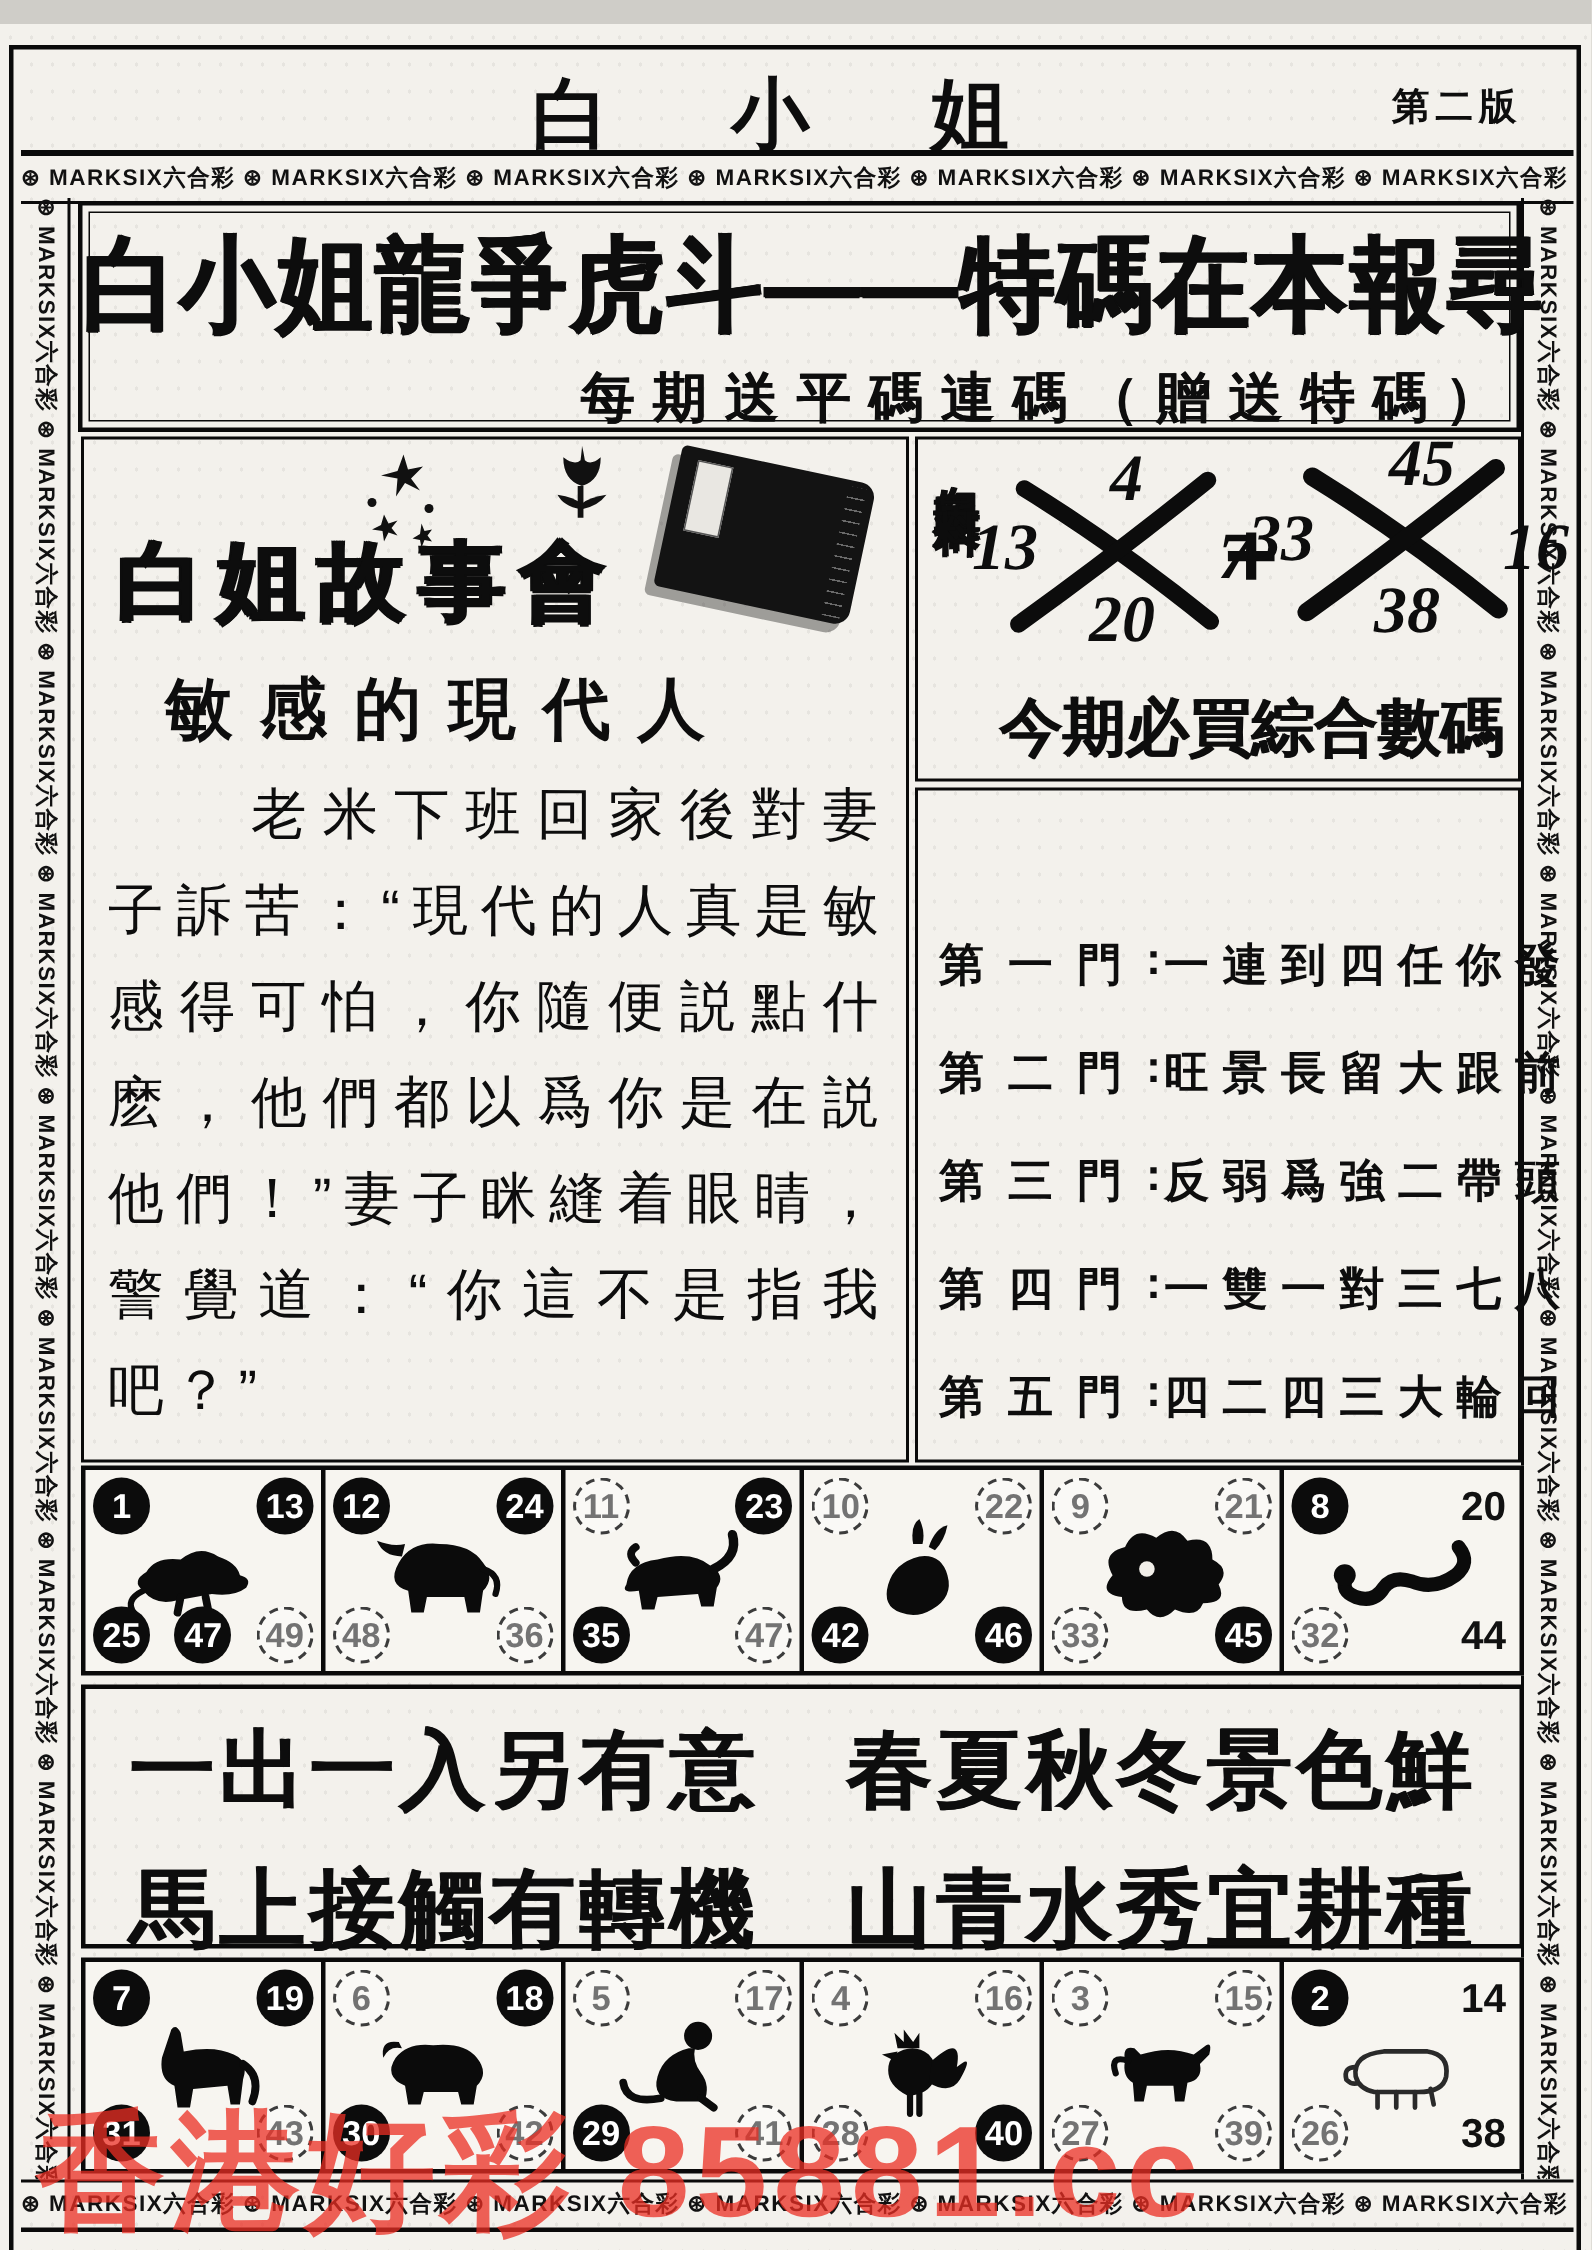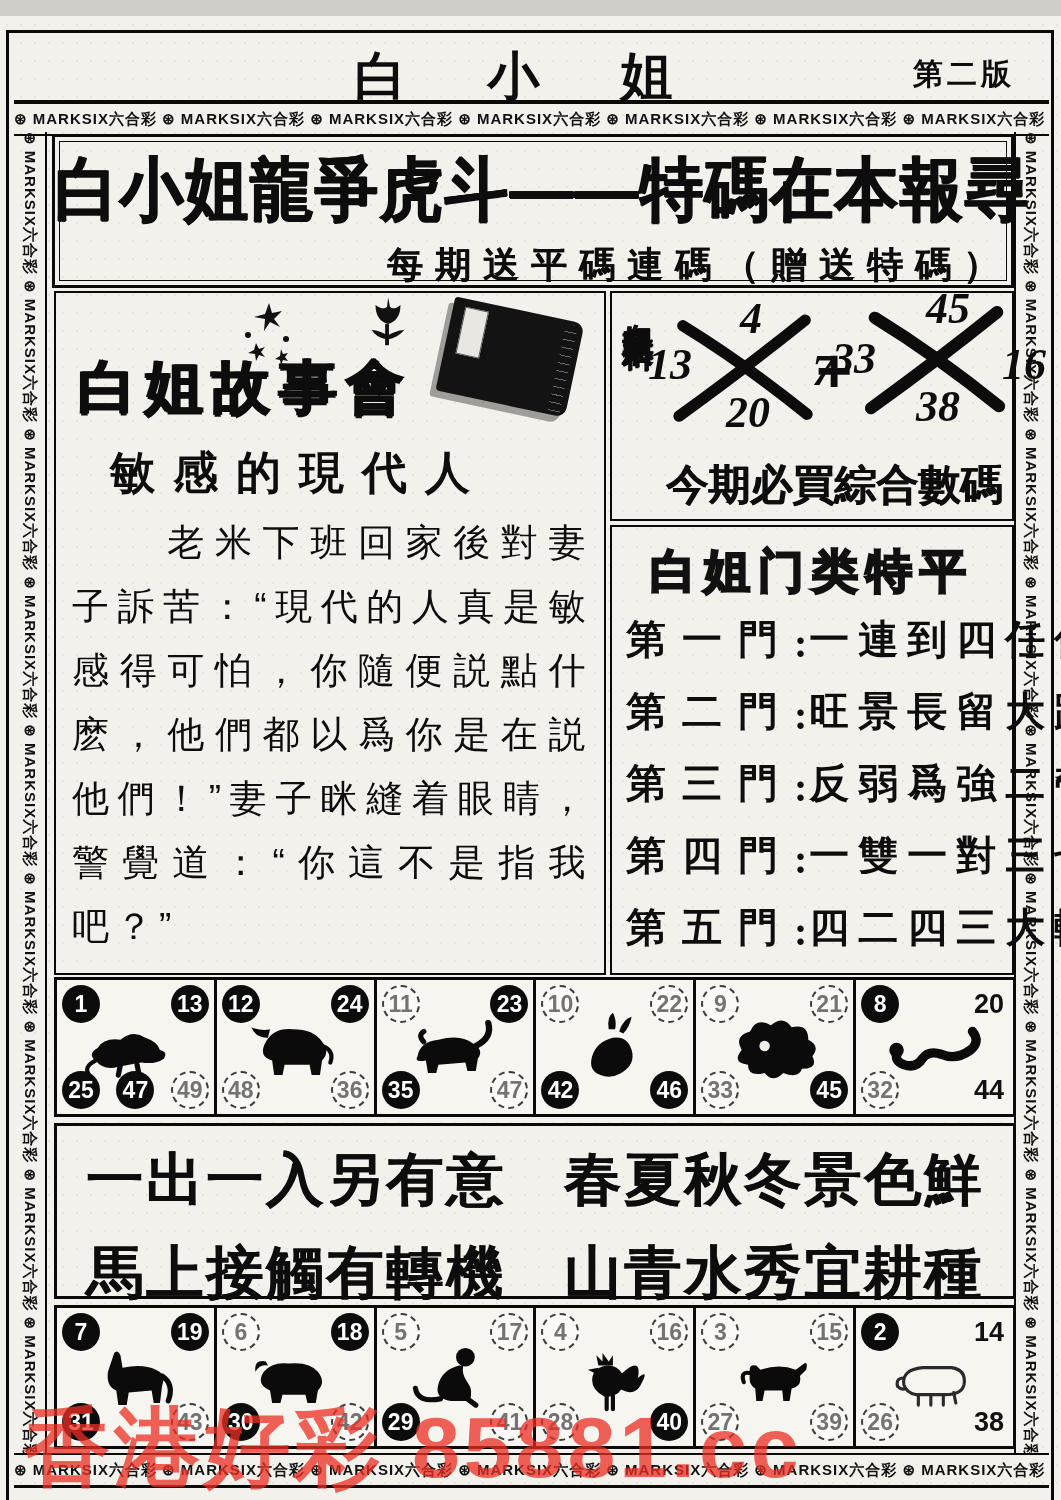--- a/index.html
+++ b/index.html
@@ -7,21 +7,21 @@
     background:#f3f1ec;
     background-image:radial-gradient(rgba(0,0,0,0.055) 1px, transparent 1.2px);
     background-size:14px 18px;
     font-family:"Liberation Sans", sans-serif;color:#0d0d0d;}
   .frame{position:absolute;left:6px;top:14px;width:1042px;height:1470px;border:3px solid #0a0a0a;border-bottom-width:4px;}
   .bottom-bar{position:absolute;left:0;right:0;bottom:0;height:11px;background:#0a0a0a;}
 
   
   .page-title{position:absolute;left:50%;top:26px;transform:translateX(-50%);
     font-family:"Liberation Serif", serif;font-size:52px;font-weight:700;letter-spacing:34px;white-space:nowrap;}
-  .edition{position:absolute;right:46px;top:38px;font-family:"Liberation Serif", serif;font-size:30px;font-weight:700;letter-spacing:4px;}
+  .edition{position:absolute;right:46px;top:38px;font-family:"Liberation Serif", serif;font-size:25px;font-weight:700;letter-spacing:4px;}
 
   
   .mstrip{font-size:15px;font-weight:700;letter-spacing:1px;white-space:nowrap;overflow:hidden;color:#111;}
   .mstrip-top{position:absolute;left:14px;right:12px;top:84px;height:30px;line-height:30px;border-top:4px solid #0a0a0a;border-bottom:2px solid #0a0a0a;}
   .mstrip-bottom{position:absolute;left:14px;right:12px;top:1437px;height:30px;line-height:30px;border-top:2px solid #0a0a0a;border-bottom:3px solid #0a0a0a;}
   .vwrap{position:absolute;top:116px;width:30px;height:1321px;overflow:hidden;}
   .vwrap.left{left:15px;border-right:2px solid #0a0a0a;}
   .vwrap.right{left:1014px;border-left:2px solid #0a0a0a;}
   .vinner{width:1321px;height:30px;line-height:30px;transform-origin:0 0;transform:translateX(30px) rotate(90deg);}
 
@@ -55,21 +55,21 @@
   .cg2{left:198px;top:2px;}
   .cross-group svg{position:absolute;left:0;top:0;width:100%;height:100%;}
   .xnum{position:absolute;font-family:"Liberation Serif", serif;font-style:italic;font-weight:700;font-size:44px;white-space:nowrap;}
   .plus{position:absolute;left:158px;top:40px;font-size:62px;font-weight:900;}
   .latest-caption{position:absolute;left:46px;right:2px;bottom:6px;text-align:center;font-size:42px;font-weight:900;white-space:nowrap;letter-spacing:0px;text-shadow:1px 0 0 #0d0d0d;}
 
   
   .gates-box{position:absolute;left:558px;top:391px;width:400px;height:446px;border:2px solid #0a0a0a;}
   .gates-header{margin-top:14px;text-align:center;font-size:46px;font-weight:900;letter-spacing:8px;white-space:nowrap;
     color:rgba(13,13,13,0.12);-webkit-text-stroke:2.5px #111;}
-  .gate-row{position:absolute;left:14px;right:6px;height:44px;font-family:Liberation Serif, serif;font-size:40px;font-weight:700;white-space:nowrap;display:flex;align-items:flex-end;}
+  .gate-row{position:absolute;left:14px;right:6px;height:44px;font-family:Liberation Sans, sans-serif;font-size:30px;font-weight:700;white-space:nowrap;display:flex;align-items:flex-start;}
   .gate-label{letter-spacing:16px;}
   .gate-colon{margin:0 2px 0 0;font-weight:900;}
   .gate-text{letter-spacing:9px;}
 
   
   .zrow{position:absolute;left:2px;width:956px;display:flex;border:3px solid #0a0a0a;background:#f7f5f0;}
   .zrow1{top:843px;height:134px;}
   .zrow2{top:1171px;height:138px;}
   .z-cell{position:relative;flex:1 1 0;border-right:3px solid #0a0a0a;}
   .z-cell:last-child{border-right:none;}
@@ -169,21 +169,20 @@
           <span class="xnum" style="left:70px;top:-14px">45</span>
           <span class="xnum" style="left:-24px;top:36px">33</span>
           <span class="xnum" style="left:146px;top:42px">16</span>
           <span class="xnum" style="left:60px;top:84px">38</span>
         </div>
       </div>
       <div class="latest-caption">今期必買綜合數碼</div>
     </div>
 
     <div class="gates-box">
-      <div class="gates-header">白姐门类特平</div>
       <div class="gate-row" style="top:96px">
           <span class="gate-label">第一門</span>
           <span class="gate-colon">:</span>
           <span class="gate-text">一連到四任你發</span>
         </div>
       <div class="gate-row" style="top:168px">
           <span class="gate-label">第二門</span>
           <span class="gate-colon">:</span>
           <span class="gate-text">旺景長留大跟前</span>
         </div>

